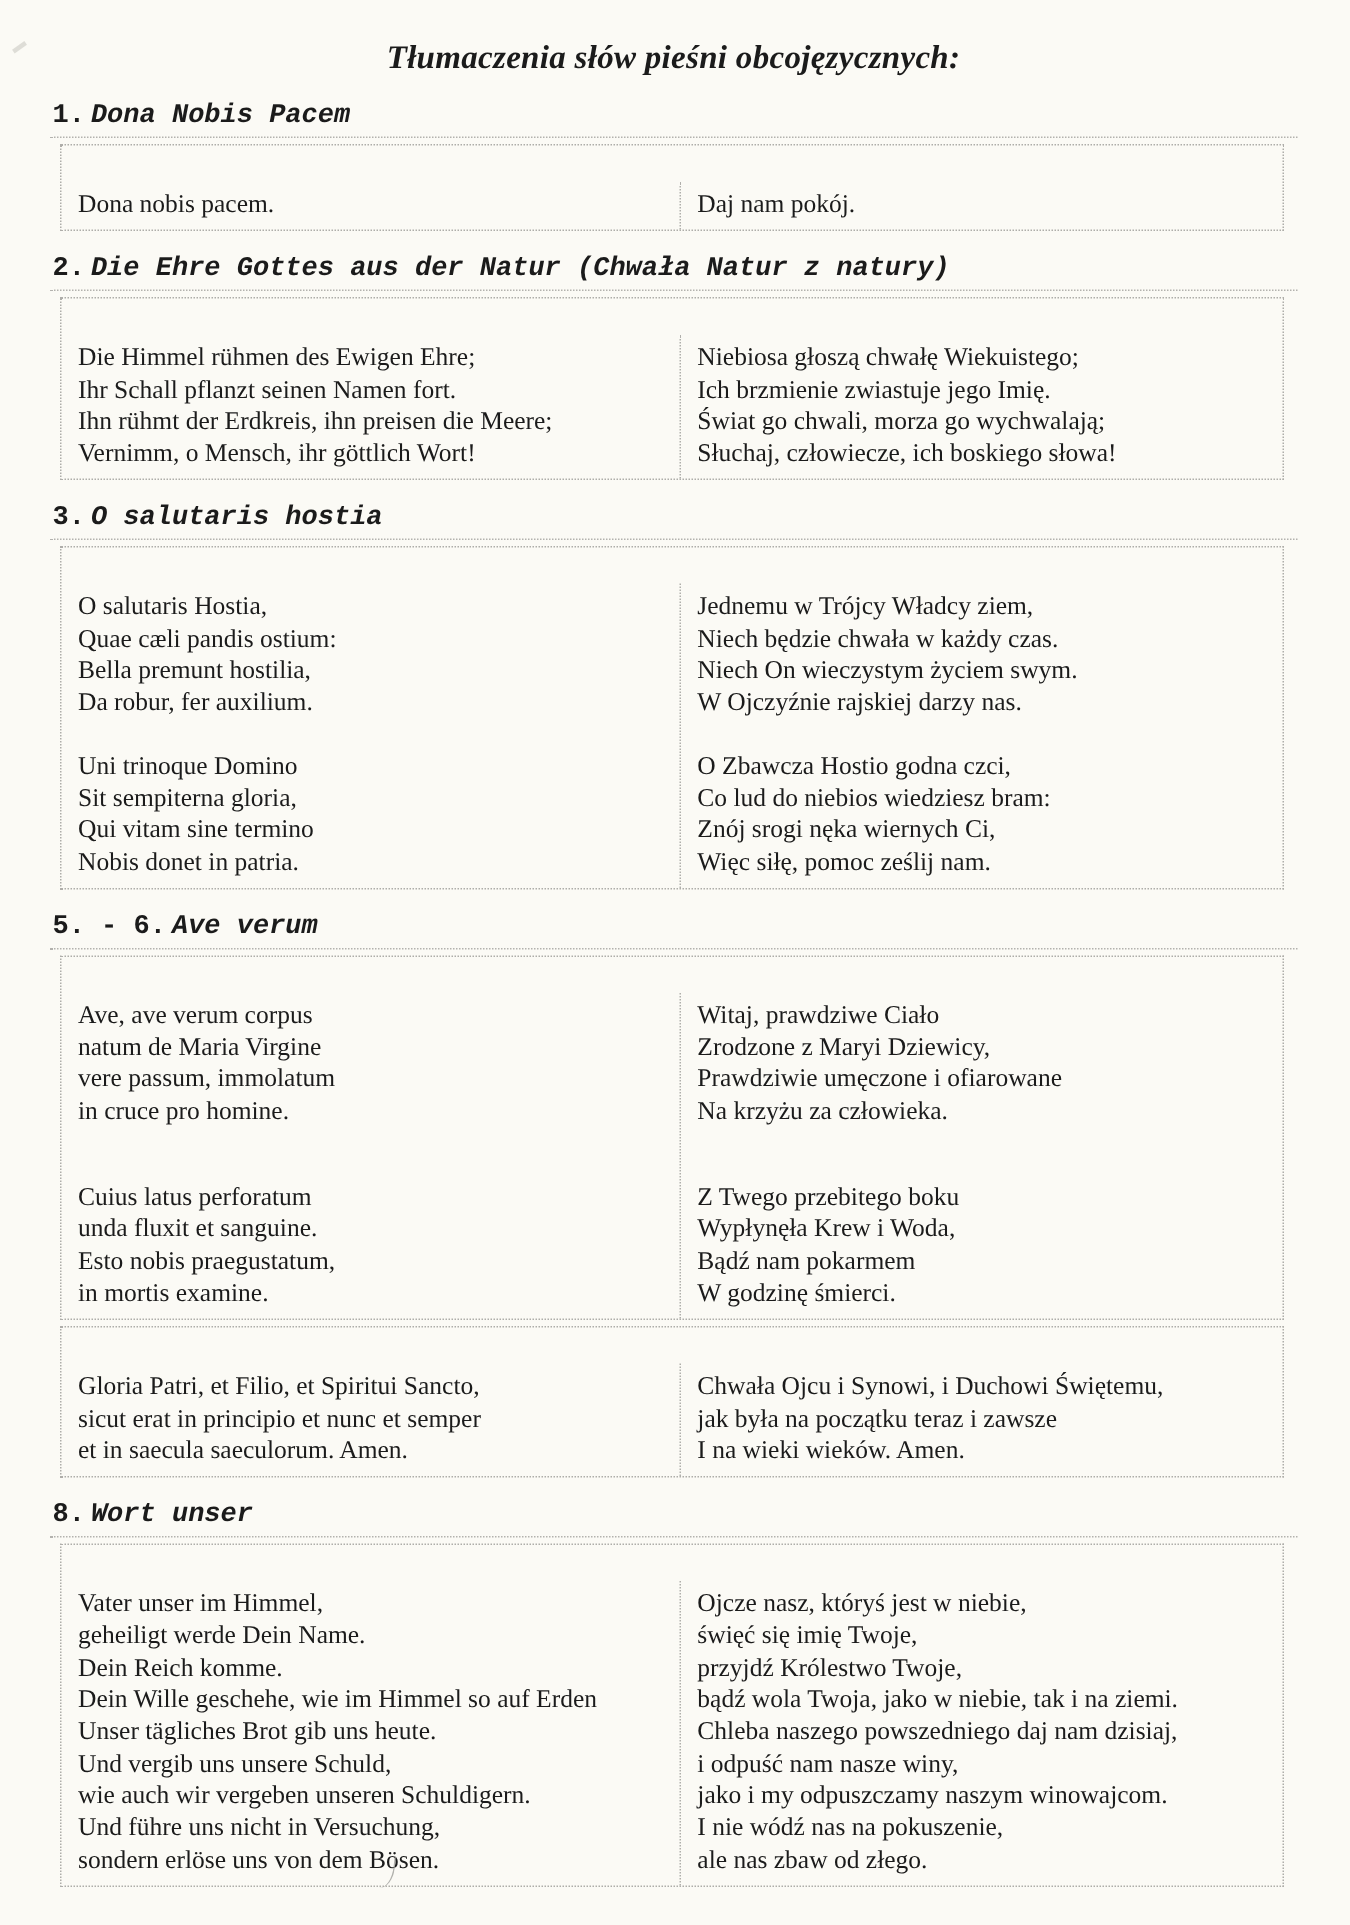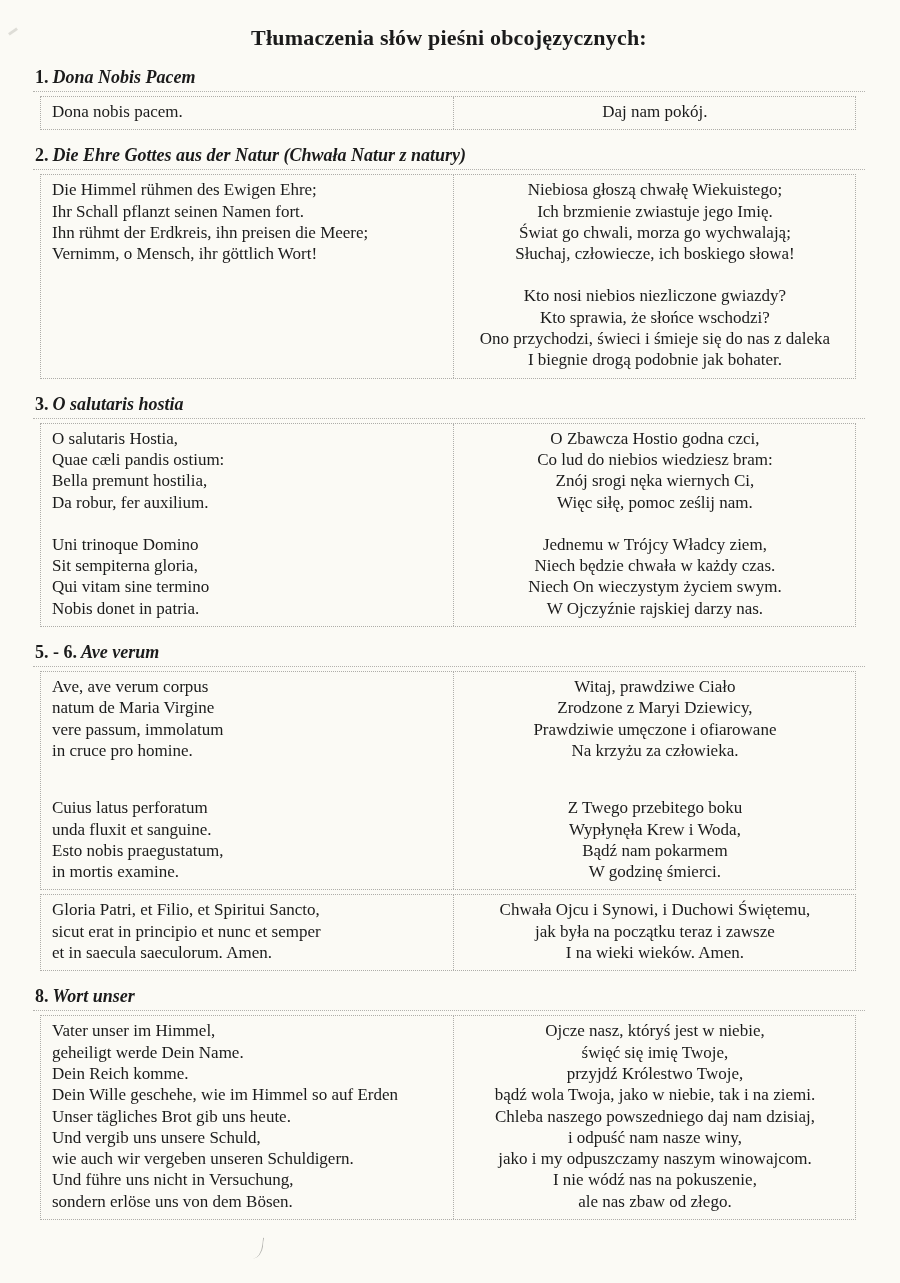--- a/index.html
+++ b/index.html
@@ -22,49 +22,51 @@
     box-sizing: border-box;
     padding: 0 35px 0 33px;
   }
   .page-title {
     margin: 24px 0 8px 0;
     text-align: center;
     font-size: 22px;
     line-height: 28px;
     font-weight: bold;
     letter-spacing: 0.2px;
+    font-style: italic;
   }
   .section-heading {
     margin: 15px 0 0 0;
     padding: 0 0 3px 2px;
     font-size: 18px;
     line-height: 21px;
     font-weight: bold;
     border-bottom: 1px dotted #b3b2ae;
+    font-family: Liberation Mono, monospace;
   }
   .section-heading .sec-num {
     font-style: normal;
     margin-right: 4px;
   }
   .section-heading .sec-title {
     font-style: italic;
   }
   .lyrics-table {
     margin: 4px 9px 0 7px;
     border: 1px dotted #aeada9;
     display: grid;
     grid-template-columns: 50.6% 49.4%;
   }
   .lyrics-col {
     padding: 4px 10px 7px 11px;
     box-sizing: border-box;
+    margin-top: 24px;
   }
   .lyrics-col.right {
     border-left: 1px dotted #b0afab;
-    text-align: center;
   }
   .stanza {
     margin: 0 0 21px 0;
     font-size: 17px;
     line-height: 21.3px;
   }
   .stanza.gap2 {
     margin-bottom: 36px;
   }
   .stanza:last-child {
@@ -118,37 +120,36 @@
   <section>
     <h2 class="section-heading">
       <span class="sec-num">2.</span><span class="sec-title">Die Ehre Gottes aus der Natur (Chwała Natur z natury)</span>
     </h2>
     <div class="lyrics-table">
       <div class="lyrics-col left">
             <p class="stanza">Die Himmel rühmen des Ewigen Ehre;<br>Ihr Schall pflanzt seinen Namen fort.<br>Ihn rühmt der Erdkreis, ihn preisen die Meere;<br>Vernimm, o Mensch, ihr göttlich Wort!</p>
           </div>
       <div class="lyrics-col right">
             <p class="stanza">Niebiosa głoszą chwałę Wiekuistego;<br>Ich brzmienie zwiastuje jego Imię.<br>Świat go chwali, morza go wychwalają;<br>Słuchaj, człowiecze, ich boskiego słowa!</p>
-            <p class="stanza">Kto nosi niebios niezliczone gwiazdy?<br>Kto sprawia, że słońce wschodzi?<br>Ono przychodzi, świeci i śmieje się do nas z daleka<br>I biegnie drogą podobnie jak bohater.</p>
           </div>
     </div>
   </section>
 
   <section>
     <h2 class="section-heading">
       <span class="sec-num">3.</span><span class="sec-title">O salutaris hostia</span>
     </h2>
     <div class="lyrics-table">
       <div class="lyrics-col left">
             <p class="stanza">O salutaris Hostia,<br>Quae cæli pandis ostium:<br>Bella premunt hostilia,<br>Da robur, fer auxilium.</p>
             <p class="stanza">Uni trinoque Domino<br>Sit sempiterna gloria,<br>Qui vitam sine termino<br>Nobis donet in patria.</p>
           </div>
       <div class="lyrics-col right">
+            <p class="stanza">Jednemu w Trójcy Władcy ziem,<br>Niech będzie chwała w każdy czas.<br>Niech On wieczystym życiem swym.<br>W Ojczyźnie rajskiej darzy nas.</p>
             <p class="stanza">O Zbawcza Hostio godna czci,<br>Co lud do niebios wiedziesz bram:<br>Znój srogi nęka wiernych Ci,<br>Więc siłę, pomoc ześlij nam.</p>
-            <p class="stanza">Jednemu w Trójcy Władcy ziem,<br>Niech będzie chwała w każdy czas.<br>Niech On wieczystym życiem swym.<br>W Ojczyźnie rajskiej darzy nas.</p>
           </div>
     </div>
   </section>
 
   <section>
     <h2 class="section-heading">
       <span class="sec-num">5. - 6.</span><span class="sec-title">Ave verum</span>
     </h2>
     <div class="lyrics-table">
       <div class="lyrics-col left">

